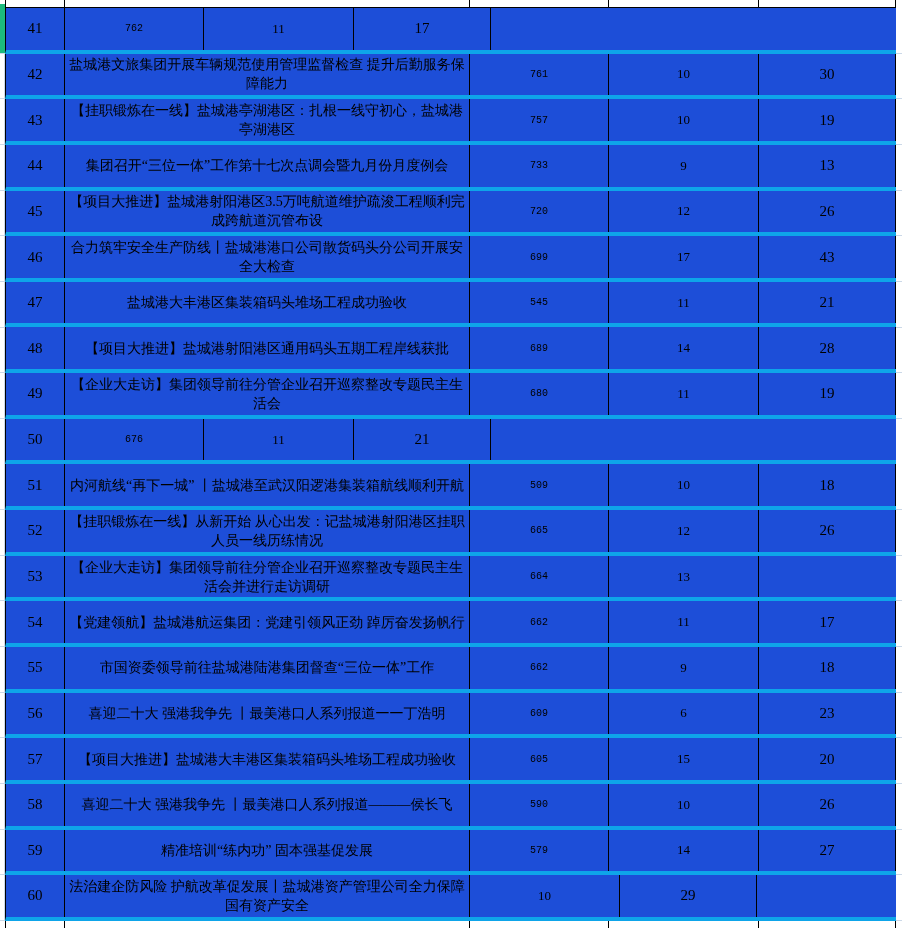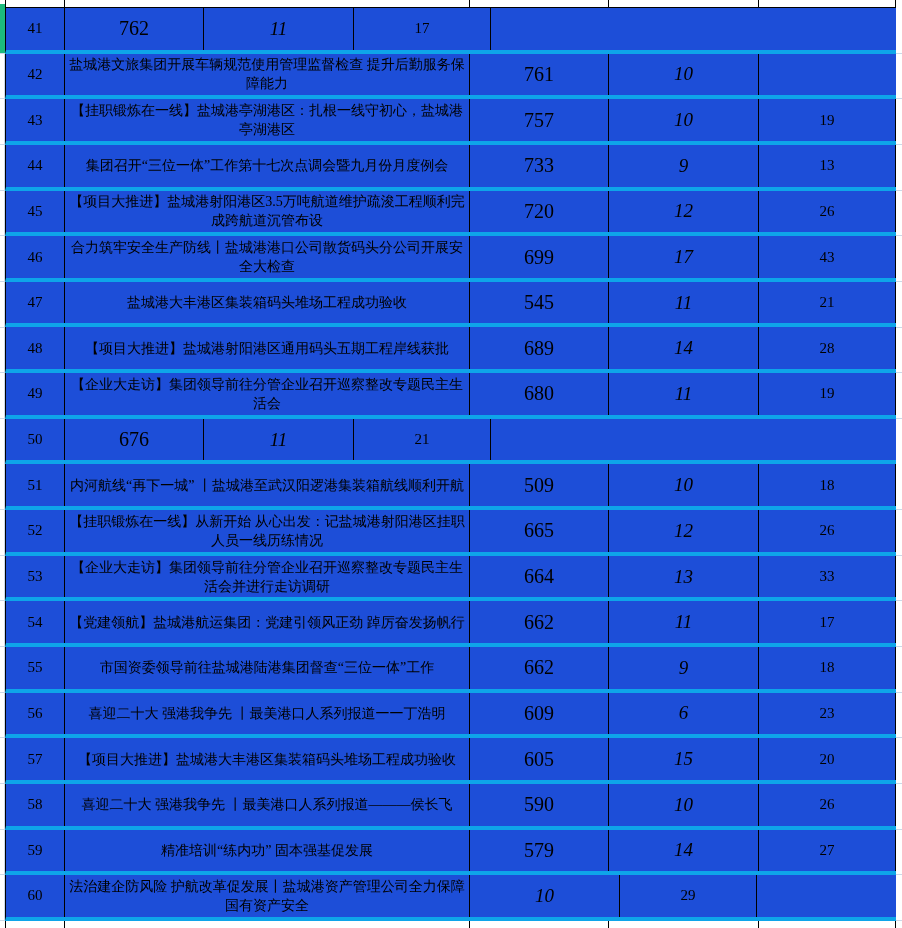--- a/index.html
+++ b/index.html
@@ -39,22 +39,22 @@
     border-left:1px solid #000;border-bottom:4px solid #0ea5e9;
     background:#1d4ed8;
   }
   .cell{
     box-sizing:border-box;border-right:1px solid #000;
     display:flex;align-items:center;justify-content:center;
     text-align:center;overflow:hidden;
   }
   .c-idx{width:59px;font-size:15px;}
   .c-title{width:405px;font-size:14px;line-height:19px;padding:1px 3px;}
-  .c-v1{width:139px;font-size:20px;}
-  .c-v2{width:150px;font-size:19px;font-style:italic;}
+  .c-v1{width:139px;font-size:10px;font-family:Liberation Mono, monospace;}
+  .c-v2{width:150px;font-size:13px;}
   .c-v3{width:137px;font-size:15px;}
 </style>
 </head>
 <body>
 
 <div class="left-gutter"></div>
 <div class="green-bar" style="background: rgb(28, 187, 124);"></div>
 <div class="right-gutter"></div>
 
 <div class="sheet">
@@ -72,20 +72,21 @@
     <div class="cell c-v1">762</div>
     <div class="cell c-v2">11</div>
     <div class="cell c-v3">17</div>
   </div>
 
   <div class="row">
     <div class="cell c-idx">42</div>
     <div class="cell c-title">盐城港文旅集团开展车辆规范使用管理监督检查 提升后勤服务保障能力</div>
     <div class="cell c-v1">761</div>
     <div class="cell c-v2">10</div>
+    <div class="cell c-v3">30</div>
   </div>
 
   <div class="row">
     <div class="cell c-idx">43</div>
     <div class="cell c-title">【挂职锻炼在一线】盐城港亭湖港区：扎根一线守初心，盐城港亭湖港区</div>
     <div class="cell c-v1">757</div>
     <div class="cell c-v2">10</div>
     <div class="cell c-v3">19</div>
   </div>
 
@@ -158,21 +159,20 @@
     <div class="cell c-v1">665</div>
     <div class="cell c-v2">12</div>
     <div class="cell c-v3">26</div>
   </div>
 
   <div class="row">
     <div class="cell c-idx">53</div>
     <div class="cell c-title">【企业大走访】集团领导前往分管企业召开巡察整改专题民主生活会并进行走访调研</div>
     <div class="cell c-v1">664</div>
     <div class="cell c-v2">13</div>
-    <div class="cell c-v3">33</div>
   </div>
 
   <div class="row">
     <div class="cell c-idx">54</div>
     <div class="cell c-title">【党建领航】盐城港航运集团：党建引领风正劲 踔厉奋发扬帆行</div>
     <div class="cell c-v1">662</div>
     <div class="cell c-v2">11</div>
     <div class="cell c-v3">17</div>
   </div>
 

